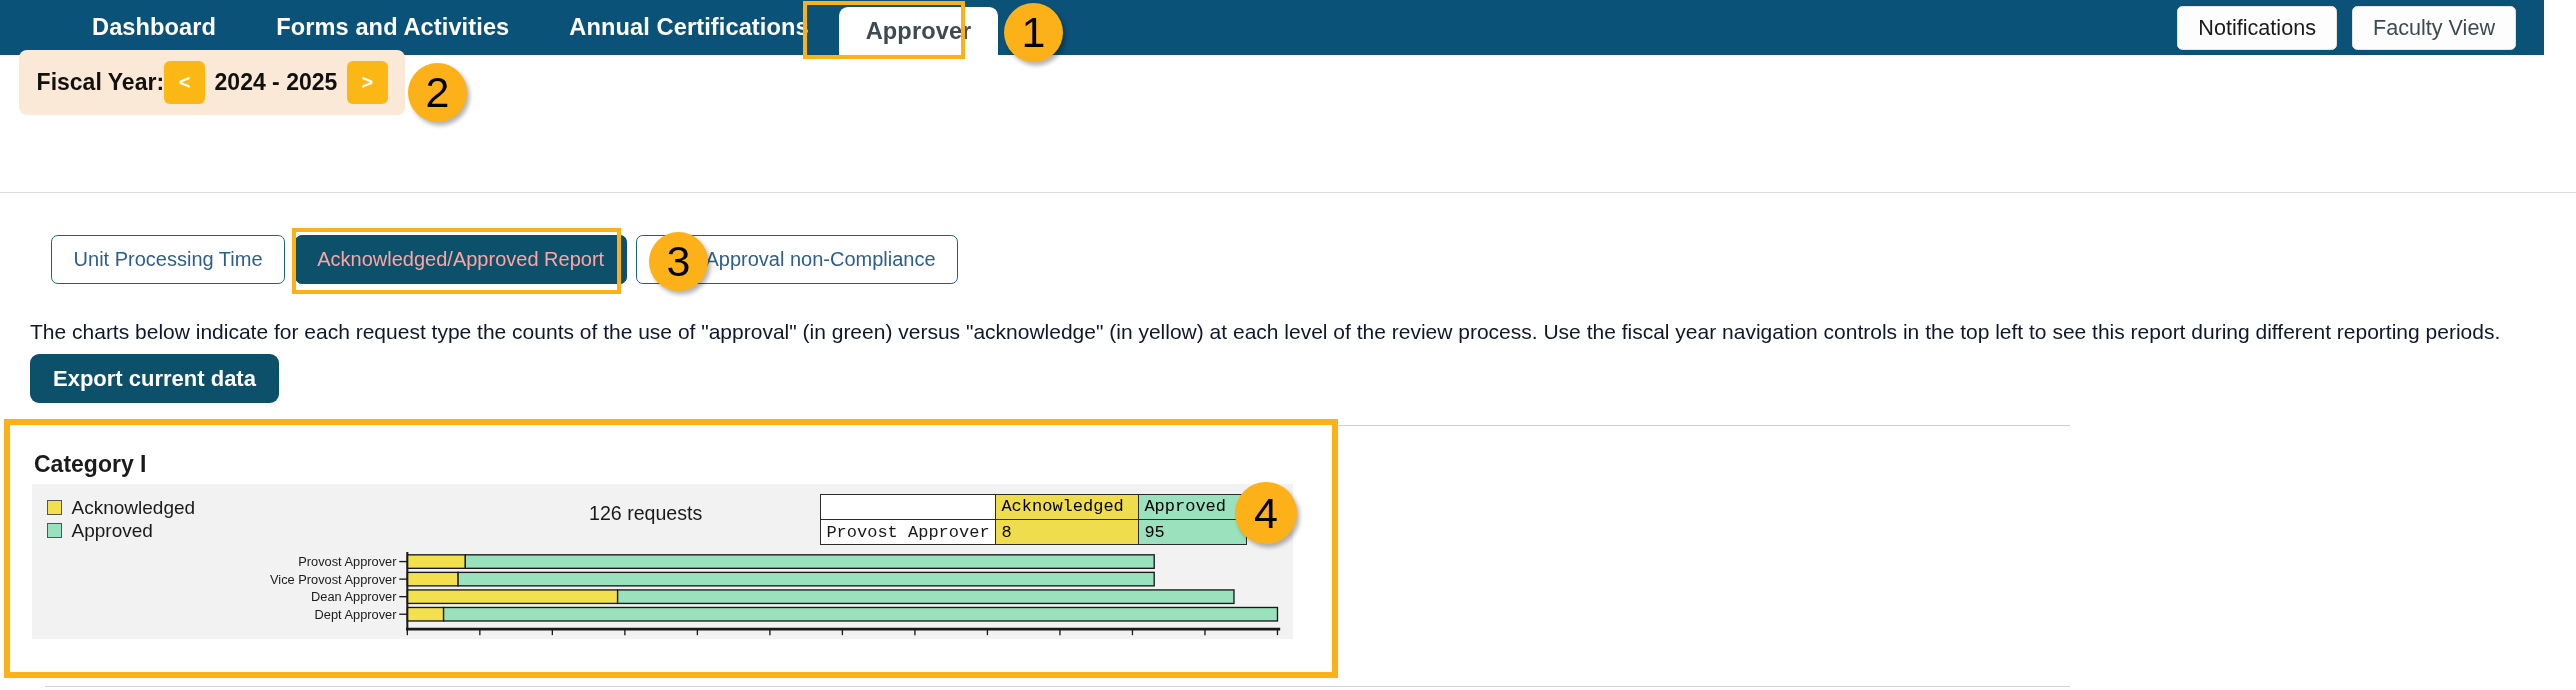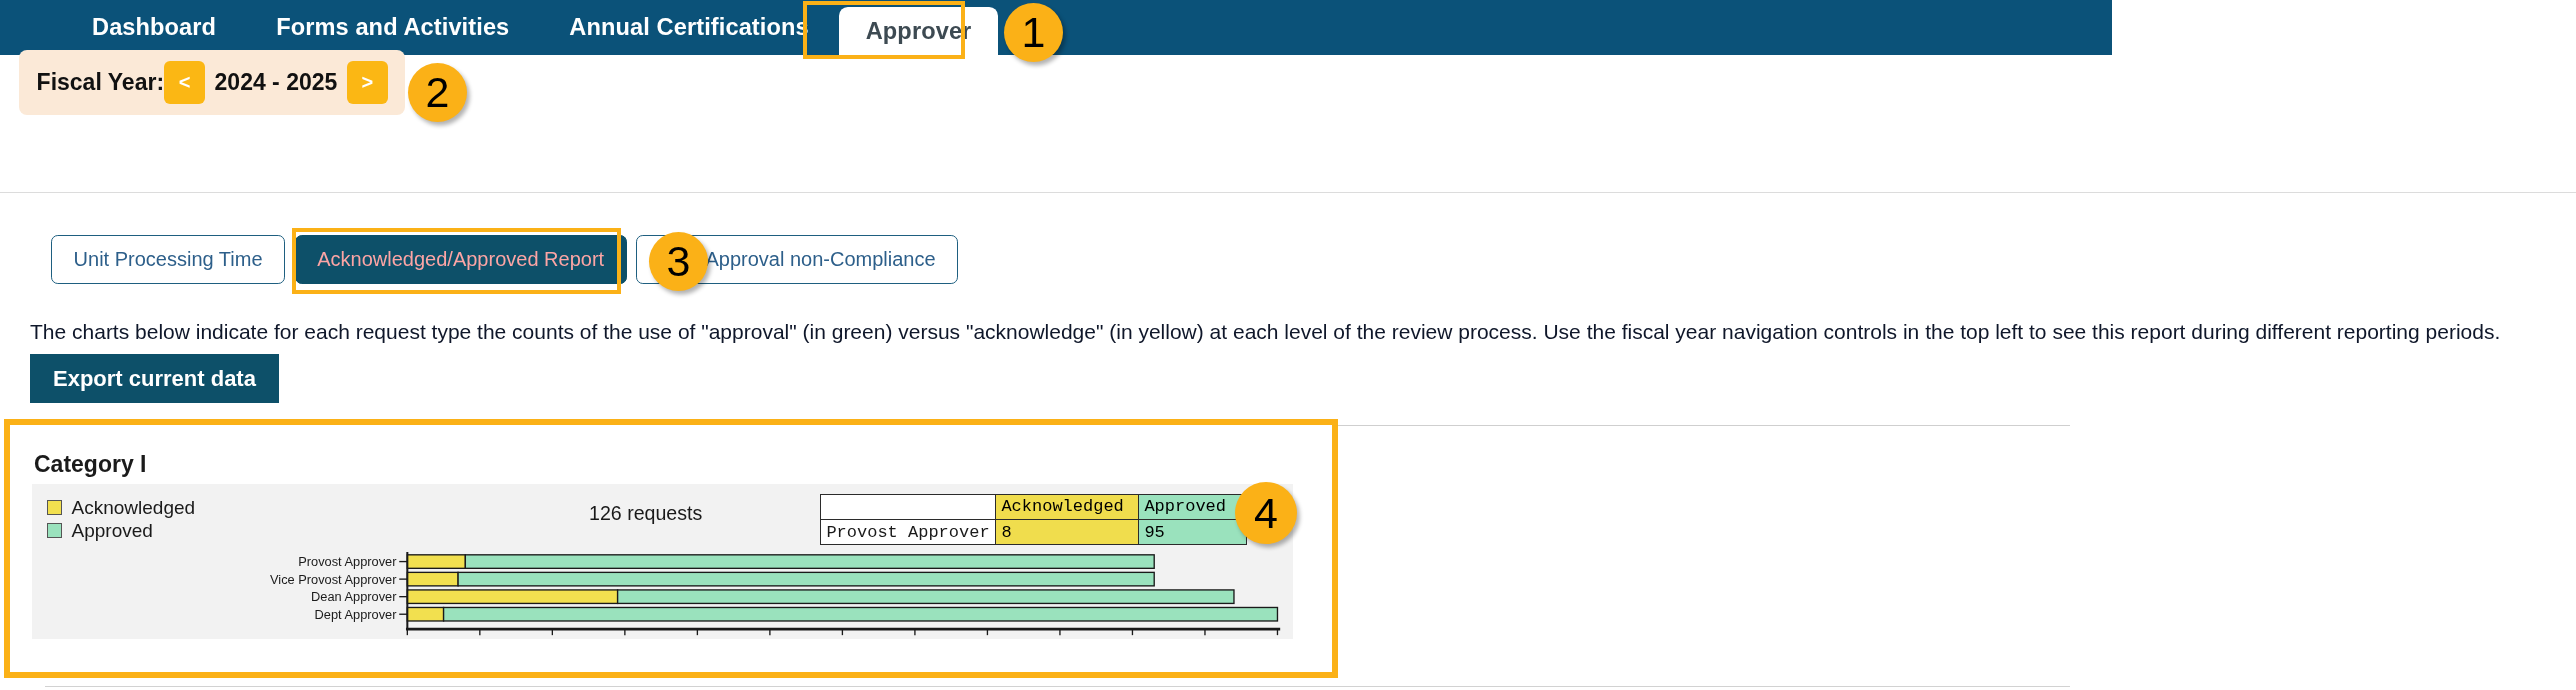--- a/index.html
+++ b/index.html
@@ -10,21 +10,21 @@
     background: #ffffff;
     font-family: "Liberation Sans", sans-serif;
     overflow: hidden;
     position: relative;
   }
 
   
   #navbar {
     position: absolute;
     left: 0; top: 0;
-    width: 2112px; height: 55px;
+    width: 2544px; height: 55px;
     background: #0b5279;
     display: flex;
     align-items: stretch;
   }
   #nav-tabs {
     display: flex;
     align-items: stretch;
     margin-left: 62px;
   }
   .nav-tab {
@@ -156,21 +156,21 @@
     color: #0f172a;
     line-height: 1.25;
     white-space: nowrap;
   }
   #export-btn {
     position: absolute;
     left: 30px; top: 354px;
     background: #0d5069;
     color: #ffffff;
     border: none;
-    border-radius: 0;
+    border-radius: 9px;
     font-size: 22px;
     font-weight: bold;
     padding: 11.5px 23px;
     cursor: pointer;
     font-family: "Liberation Sans", sans-serif;
   }
   #panel-divider {
     position: absolute;
     left: 45px; top: 425px;
     width: 2025px; height: 1.4px;
@@ -321,20 +321,24 @@
 </style>
 </head>
 <body>
 
 <div id="navbar">
   <div id="nav-tabs">
     <div class="nav-tab">Dashboard</div>
     <div class="nav-tab">Forms and Activities</div>
     <div class="nav-tab">Annual Certifications</div>
     <div class="nav-tab active">Approver</div>
+  </div>
+  <div id="nav-right">
+    <button class="nav-btn">Notifications</button>
+    <button class="nav-btn secondary">Faculty View</button>
   </div>
 </div>
 <div id="hl-tab"></div>
 
 <div id="fy-row"></div>
 <div id="fy-panel">
   <span id="fy-label">Fiscal Year:</span>
   <button class="fy-arrow">&lt;</button>
   <span id="fy-value">2024 - 2025</span>
   <button class="fy-arrow">&gt;</button>

